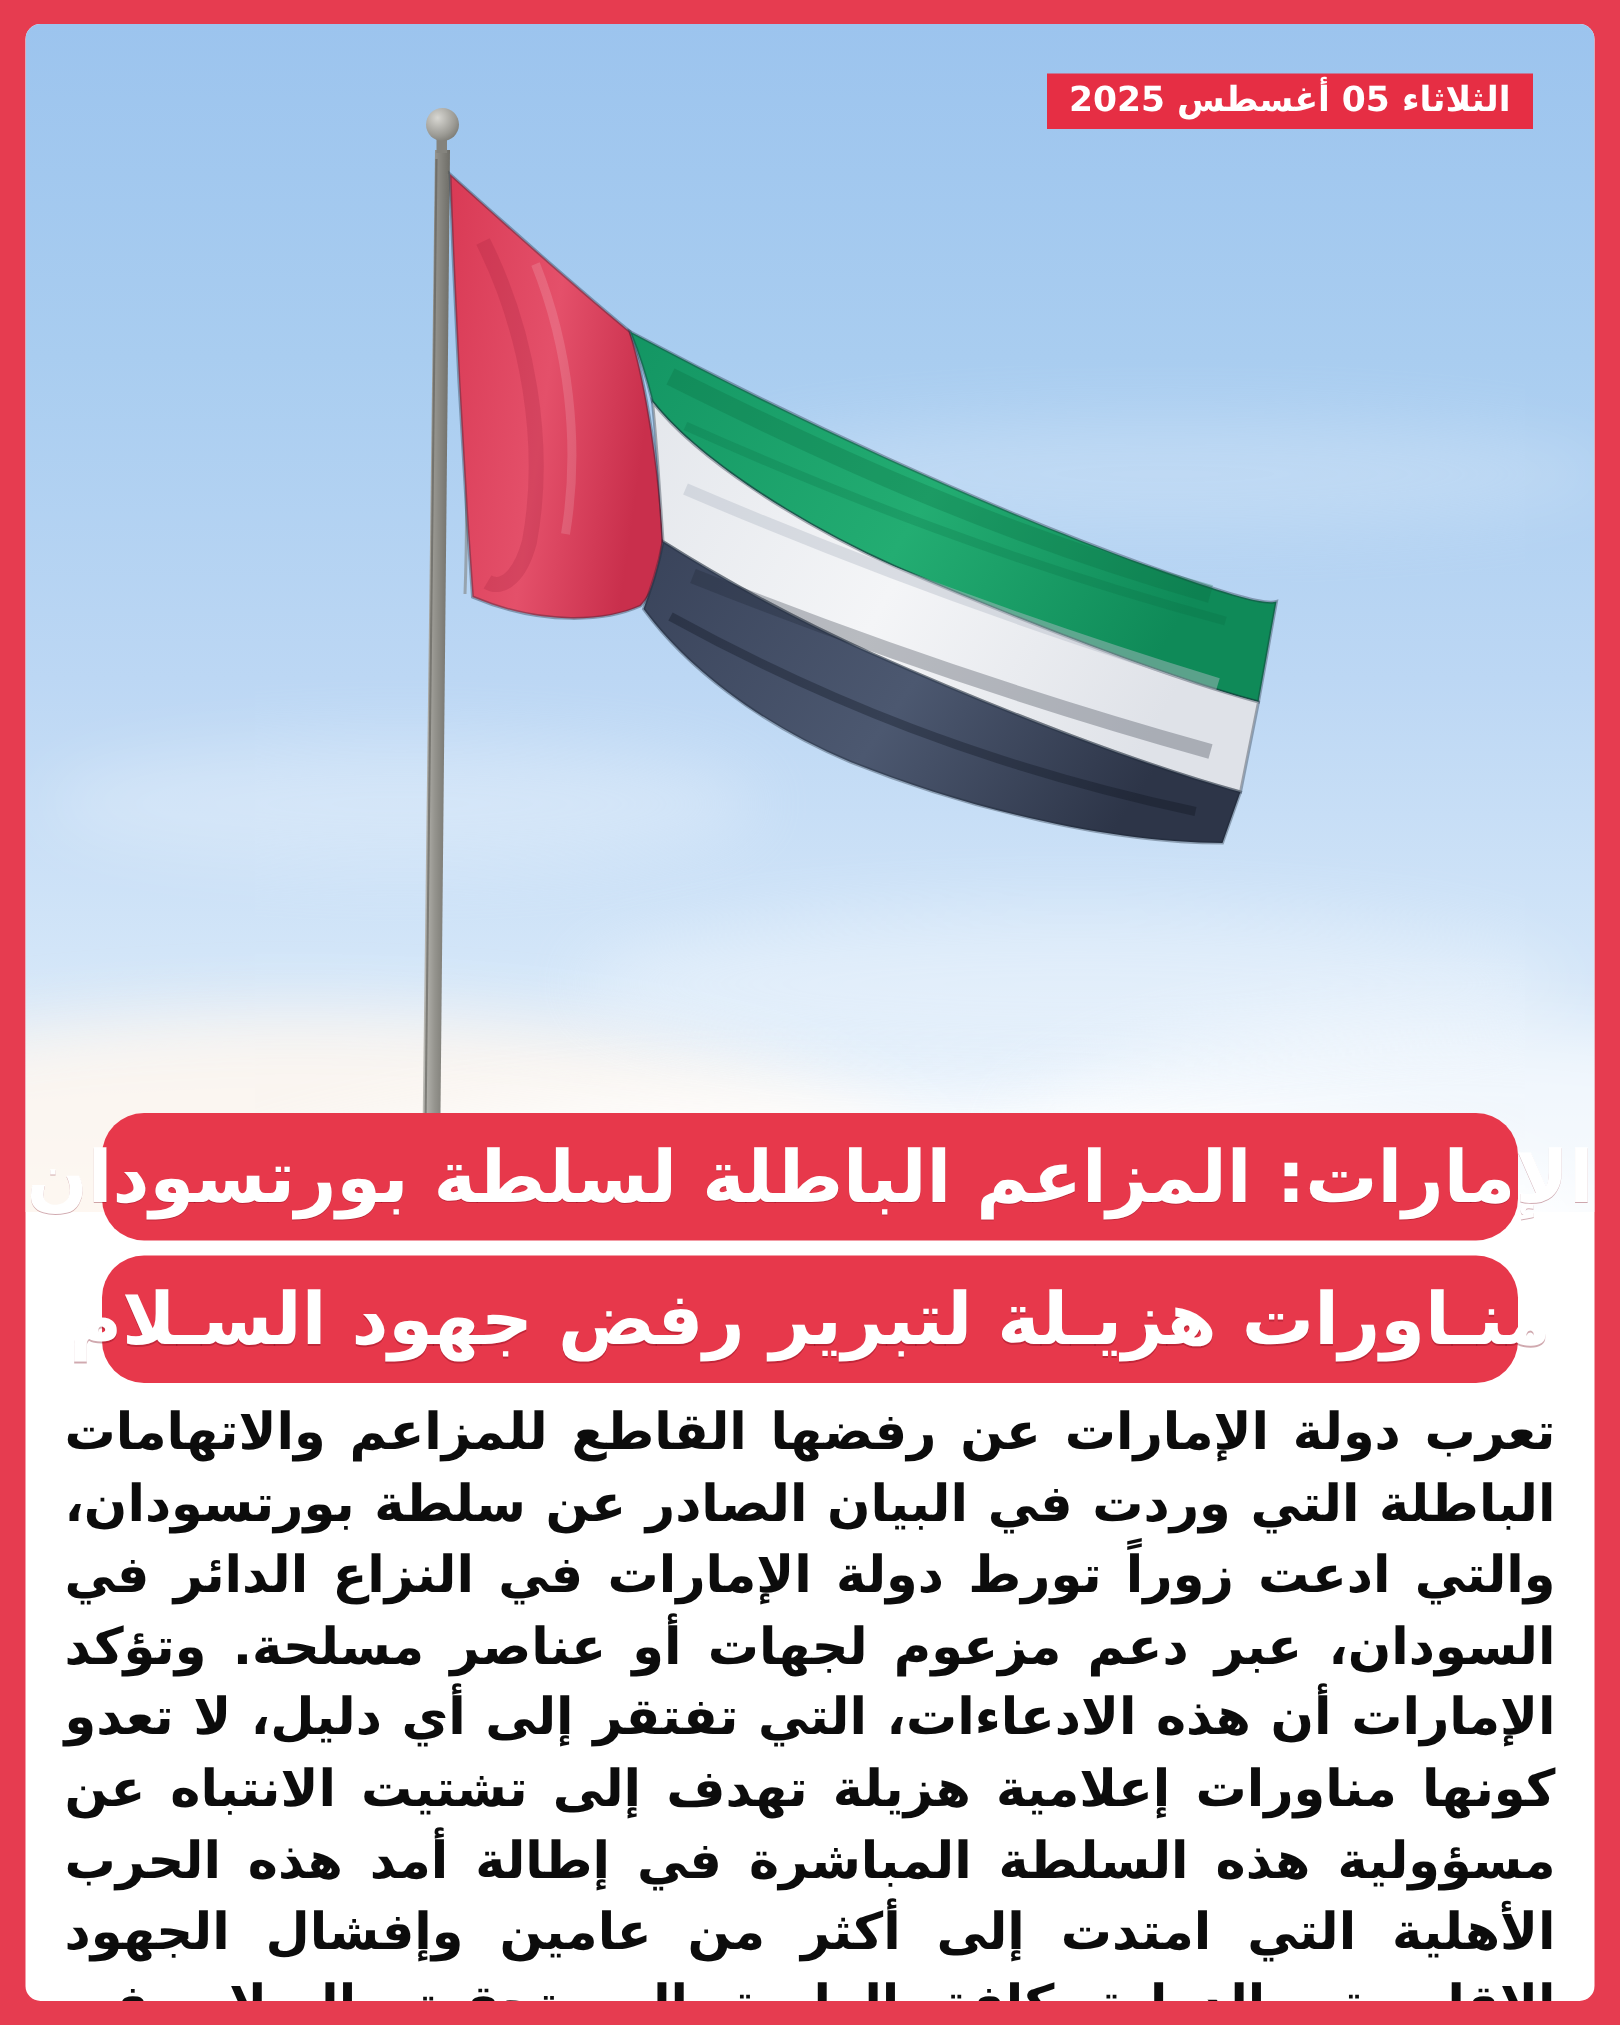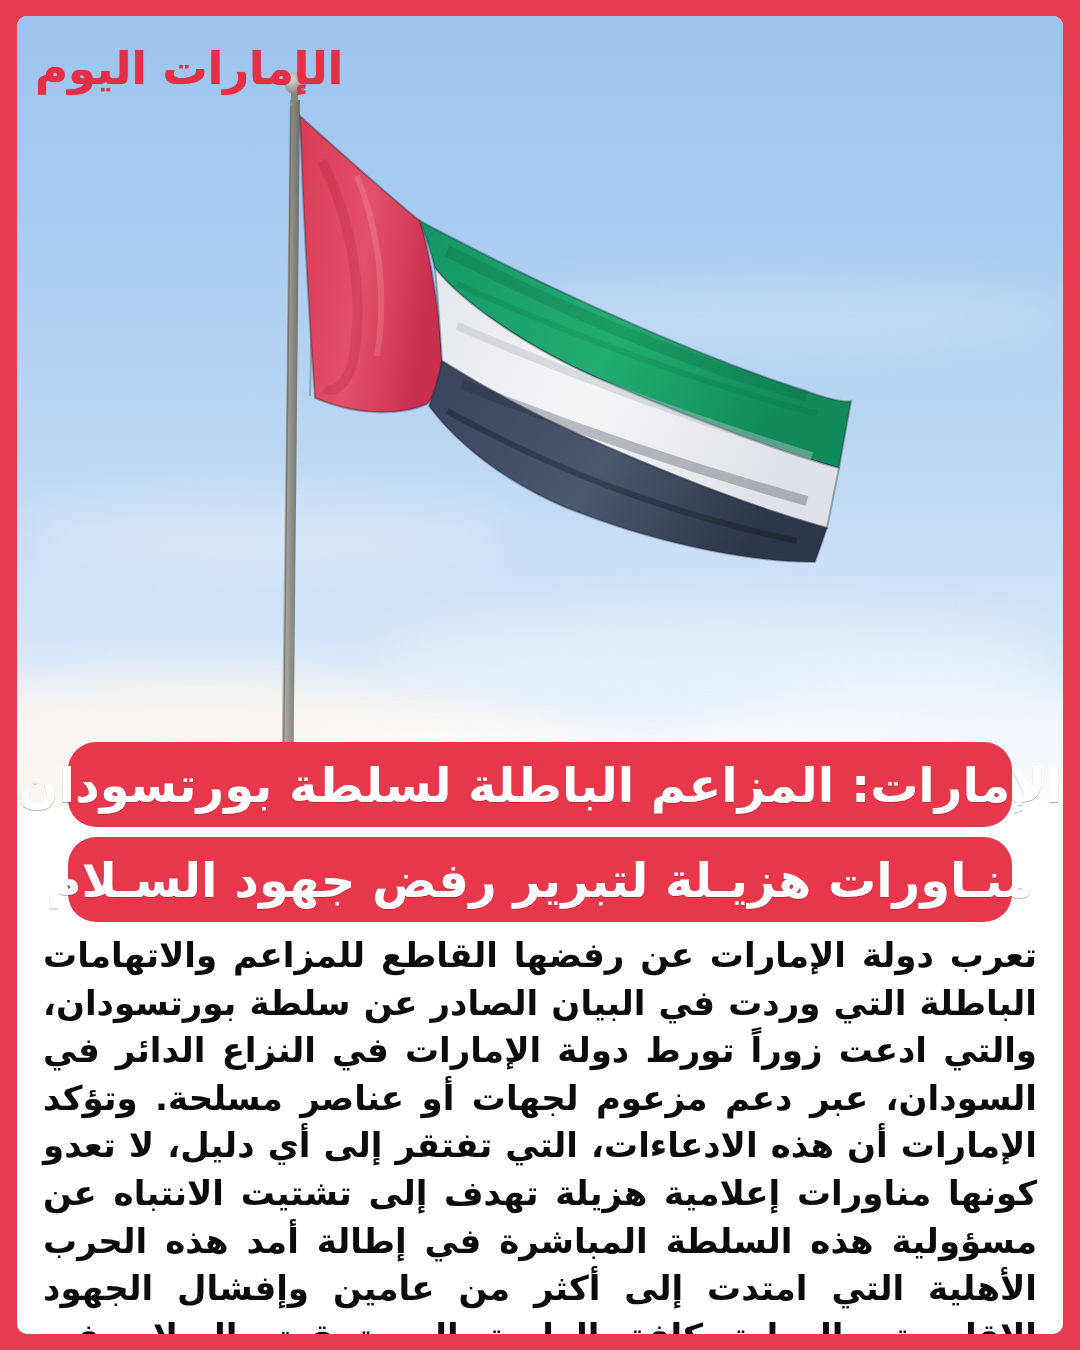--- a/index.html
+++ b/index.html
@@ -144,22 +144,22 @@
         <path d="M340,160 C 362,215 370,280 360,340" stroke="#ffffff" stroke-width="6" opacity="0.14"></path>
         <path d="M430,235 C 540,290 650,340 790,380" stroke="#0b6b42" stroke-width="12" opacity="0.28"></path>
         <path d="M440,268 C 545,315 660,360 800,398" stroke="#0b6b42" stroke-width="6" opacity="0.22"></path>
         <path d="M440,310 C 545,355 665,400 795,440" stroke="#b9bfca" stroke-width="8" opacity="0.45"></path>
         <path d="M445,368 C 550,410 665,450 790,485" stroke="#1d2433" stroke-width="10" opacity="0.28"></path>
         <path d="M430,395 C 530,450 640,495 780,525" stroke="#0e1420" stroke-width="6" opacity="0.35"></path>
       </g>
     </svg>
   </div>
 
-  <div class="logo">الإمارات اليوم</div>
 
+  <div class="date-badge">الثلاثاء 05 أغسطس 2025</div>
 
   <div class="banner banner-2">
     <span>منـاورات هزيـلة لتبرير رفض جهود السـلام</span>
   </div>
   <div class="banner banner-1">
     <span>الإمارات: المزاعم الباطلة لسلطة بورتسودان</span>
   </div>
 
   <p class="body-text">تعرب دولة الإمارات عن رفضها القاطع للمزاعم والاتهامات الباطلة التي وردت في البيان الصادر عن سلطة بورتسودان، والتي ادعت زوراً تورط دولة الإمارات في النزاع الدائر في السودان، عبر دعم مزعوم لجهات أو عناصر مسلحة. وتؤكد الإمارات أن هذه الادعاءات، التي تفتقر إلى أي دليل، لا تعدو كونها مناورات إعلامية هزيلة تهدف إلى تشتيت الانتباه عن مسؤولية هذه السلطة المباشرة في إطالة أمد هذه الحرب الأهلية التي امتدت إلى أكثر من عامين وإفشال الجهود الإقليمية والدولية كافة الرامية إلى تحقيق السلام في السودان.</p>
 

